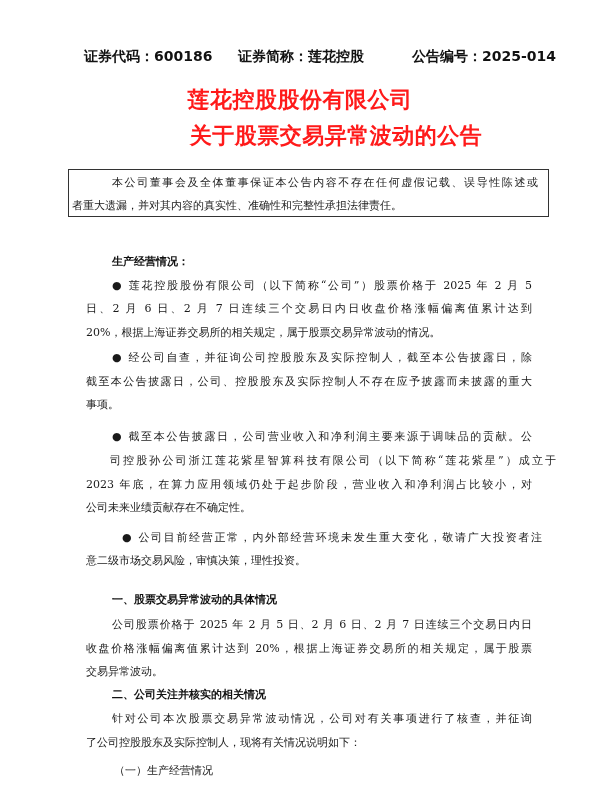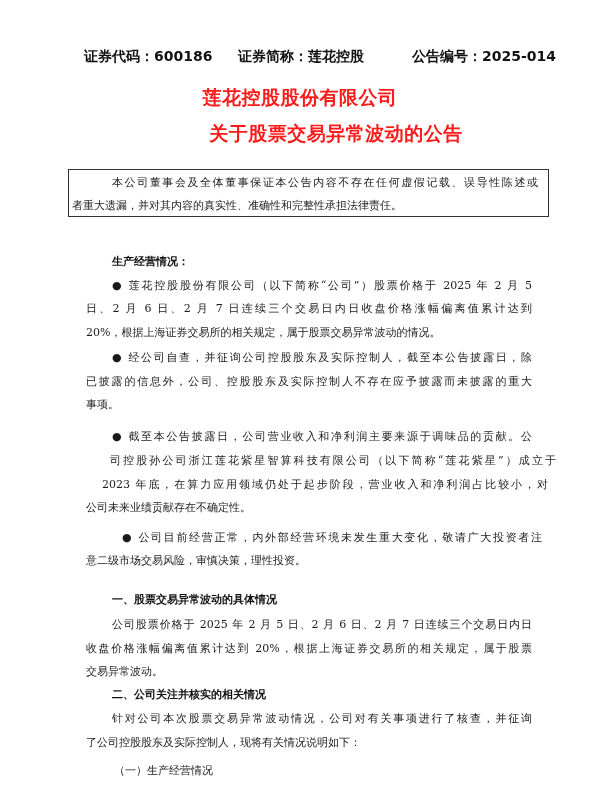--- a/index.html
+++ b/index.html
@@ -1,21 +1,21 @@
 <!DOCTYPE html>
 <html><head>
 <meta charset="utf-8">
 <style>
   html, body { margin:0; padding:0; background:#ffffff; }
   body { width:600px; height:795px; position:relative; overflow:hidden;
          font-family: "DejaVu Serif", "Liberation Serif", serif; color:#1a1a1a; }
   .abs { position:absolute; white-space:nowrap; }
   .hdr { top:48px; font-family:"DejaVu Sans","Liberation Sans",sans-serif; font-weight:bold; font-size:14px; color:#111; }
   .title { left:0; width:600px; text-align:center; font-family:"DejaVu Sans","Liberation Sans",sans-serif;
-           font-weight:bold; color:#ff1a1a; font-size:19px; letter-spacing:0.5px; }
+           font-weight:bold; color:#ff1a1a; font-size:22px; letter-spacing:0.5px; }
   .box { position:absolute; left:68px; top:169px; width:481px; height:48px; border:1px solid #333; box-sizing:border-box; }
   .line { position:absolute; left:86px; width:446px; font-size:11px; height:20px; line-height:20px;
           white-space:nowrap; text-align:justify; text-align-last:justify; }
   .line.last { text-align-last:left; }
   .ind { left:112px; width:420px; }
   .bold { font-family:"DejaVu Sans","Liberation Sans",sans-serif; font-weight:bold; color:#111; text-align-last:left; }
 </style>
 </head>
 <body>
 
@@ -32,26 +32,26 @@
   <div class="line ind" style="top:173px;left:112px;width:426px;">本公司董事会及全体董事保证本公告内容不存在任何虚假记载、误导性陈述或</div>
   <div class="line last" style="top:196px;left:72px;">者重大遗漏，并对其内容的真实性、准确性和完整性承担法律责任。</div>
 
   <div class="line bold ind" style="top:252px;">生产经营情况：</div>
 
   <div class="line ind" style="top:276px;">● 莲花控股股份有限公司（以下简称“公司”）股票价格于 2025 年 2 月 5</div>
   <div class="line" style="top:299px;">日、2 月 6 日、2 月 7 日连续三个交易日内日收盘价格涨幅偏离值累计达到</div>
   <div class="line last" style="top:323px;">20%，根据上海证券交易所的相关规定，属于股票交易异常波动的情况。</div>
 
   <div class="line ind" style="top:348px;">● 经公司自查，并征询公司控股股东及实际控制人，截至本公告披露日，除</div>
-  <div class="line" style="top:372px;">已披露的信息外，公司、控股股东及实际控制人不存在应予披露而未披露的重大</div>
+  <div class="line" style="top:372px;">截至本公告披露日，公司、控股股东及实际控制人不存在应予披露而未披露的重大</div>
   <div class="line last" style="top:395px;">事项。</div>
 
   <div class="line ind" style="top:427px;">● 截至本公告披露日，公司营业收入和净利润主要来源于调味品的贡献。公</div>
   <div class="line" style="top:451px;margin-left:24px;">司控股孙公司浙江莲花紫星智算科技有限公司（以下简称“莲花紫星”）成立于</div>
-  <div class="line" style="top:475px;margin-left:16px;">2023 年底，在算力应用领域仍处于起步阶段，营业收入和净利润占比较小，对</div>
+  <div class="line" style="top:475px;">2023 年底，在算力应用领域仍处于起步阶段，营业收入和净利润占比较小，对</div>
   <div class="line last" style="top:498px;">公司未来业绩贡献存在不确定性。</div>
 
   <div class="line ind" style="top:528px;margin-left:10px;">● 公司目前经营正常，内外部经营环境未发生重大变化，敬请广大投资者注</div>
   <div class="line last" style="top:551px;">意二级市场交易风险，审慎决策，理性投资。</div>
 
   <div class="line bold ind" style="top:590px;">一、股票交易异常波动的具体情况</div>
   <div class="line ind" style="top:615px;">公司股票价格于 2025 年 2 月 5 日、2 月 6 日、2 月 7 日连续三个交易日内日</div>
   <div class="line" style="top:639px;">收盘价格涨幅偏离值累计达到 20%，根据上海证券交易所的相关规定，属于股票</div>
   <div class="line last" style="top:662px;">交易异常波动。</div>
 

